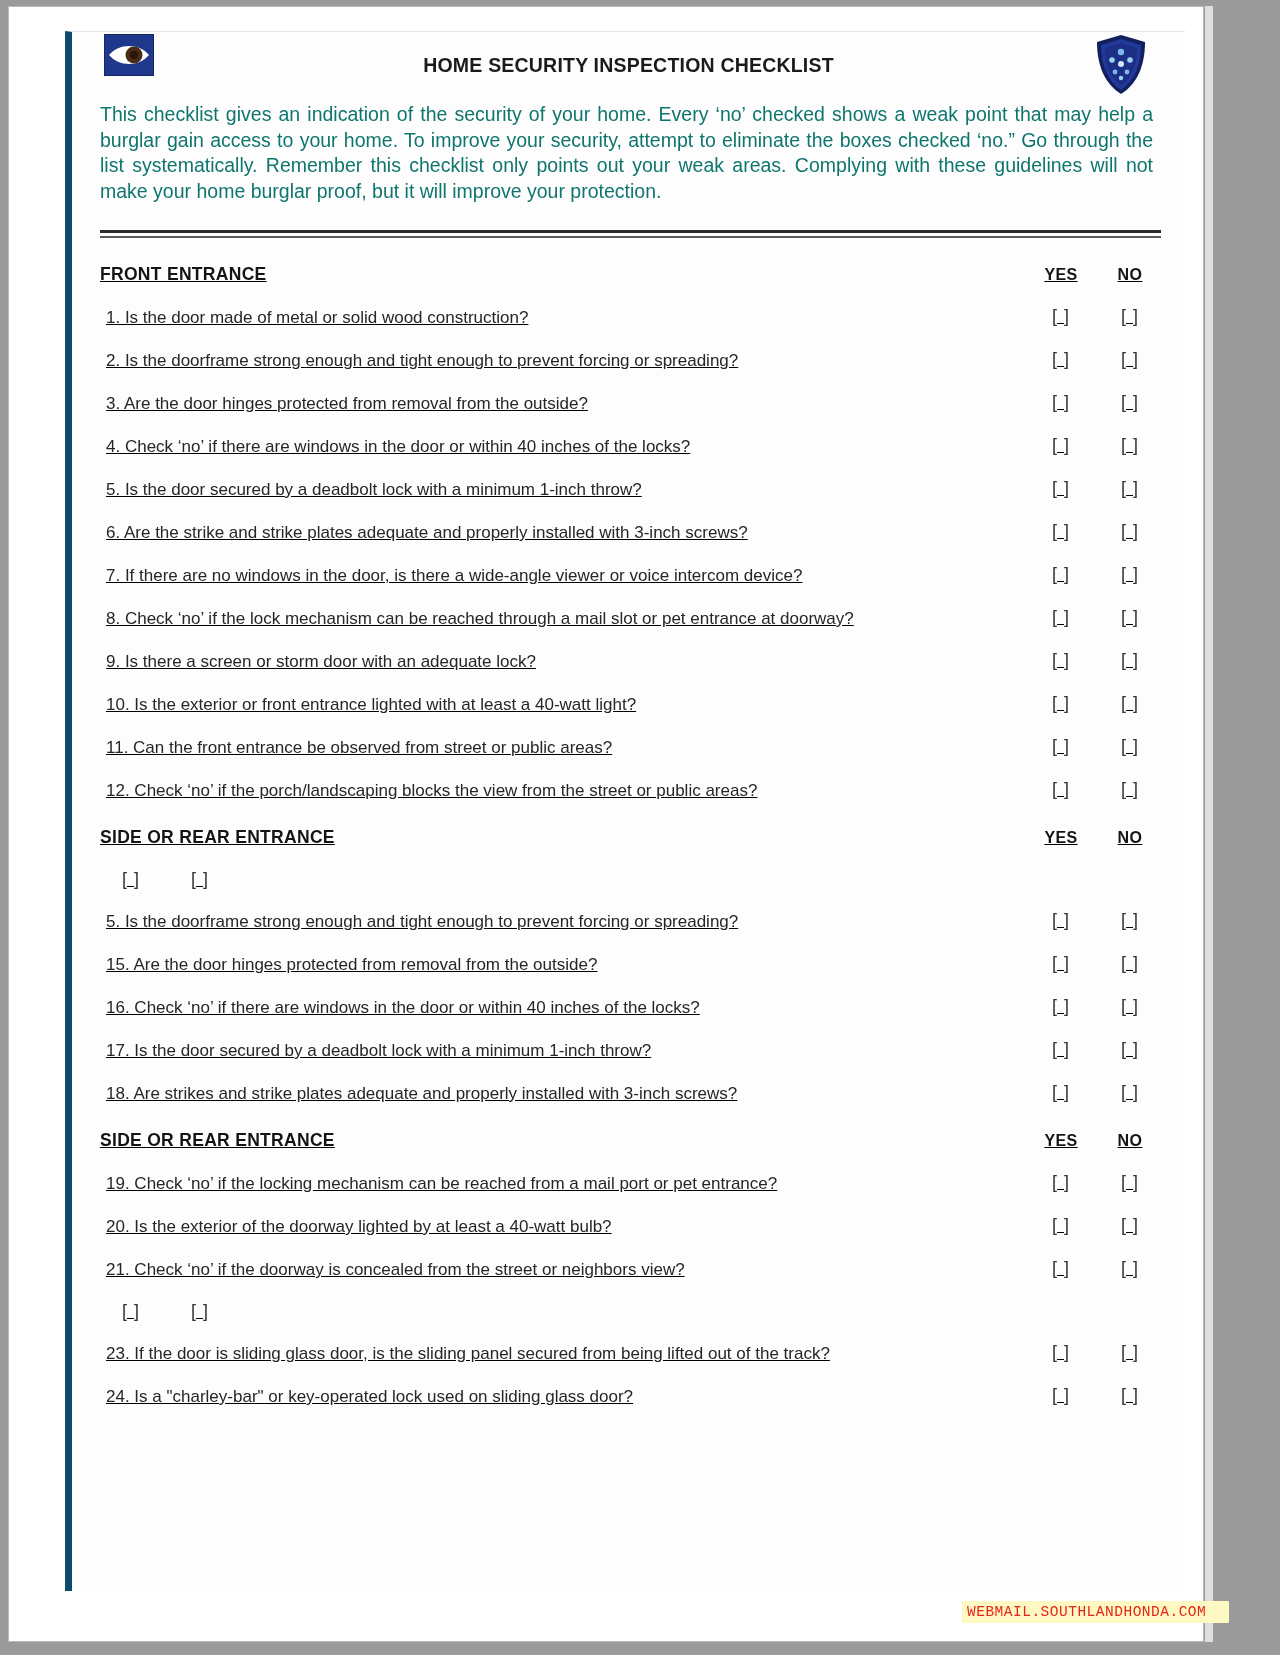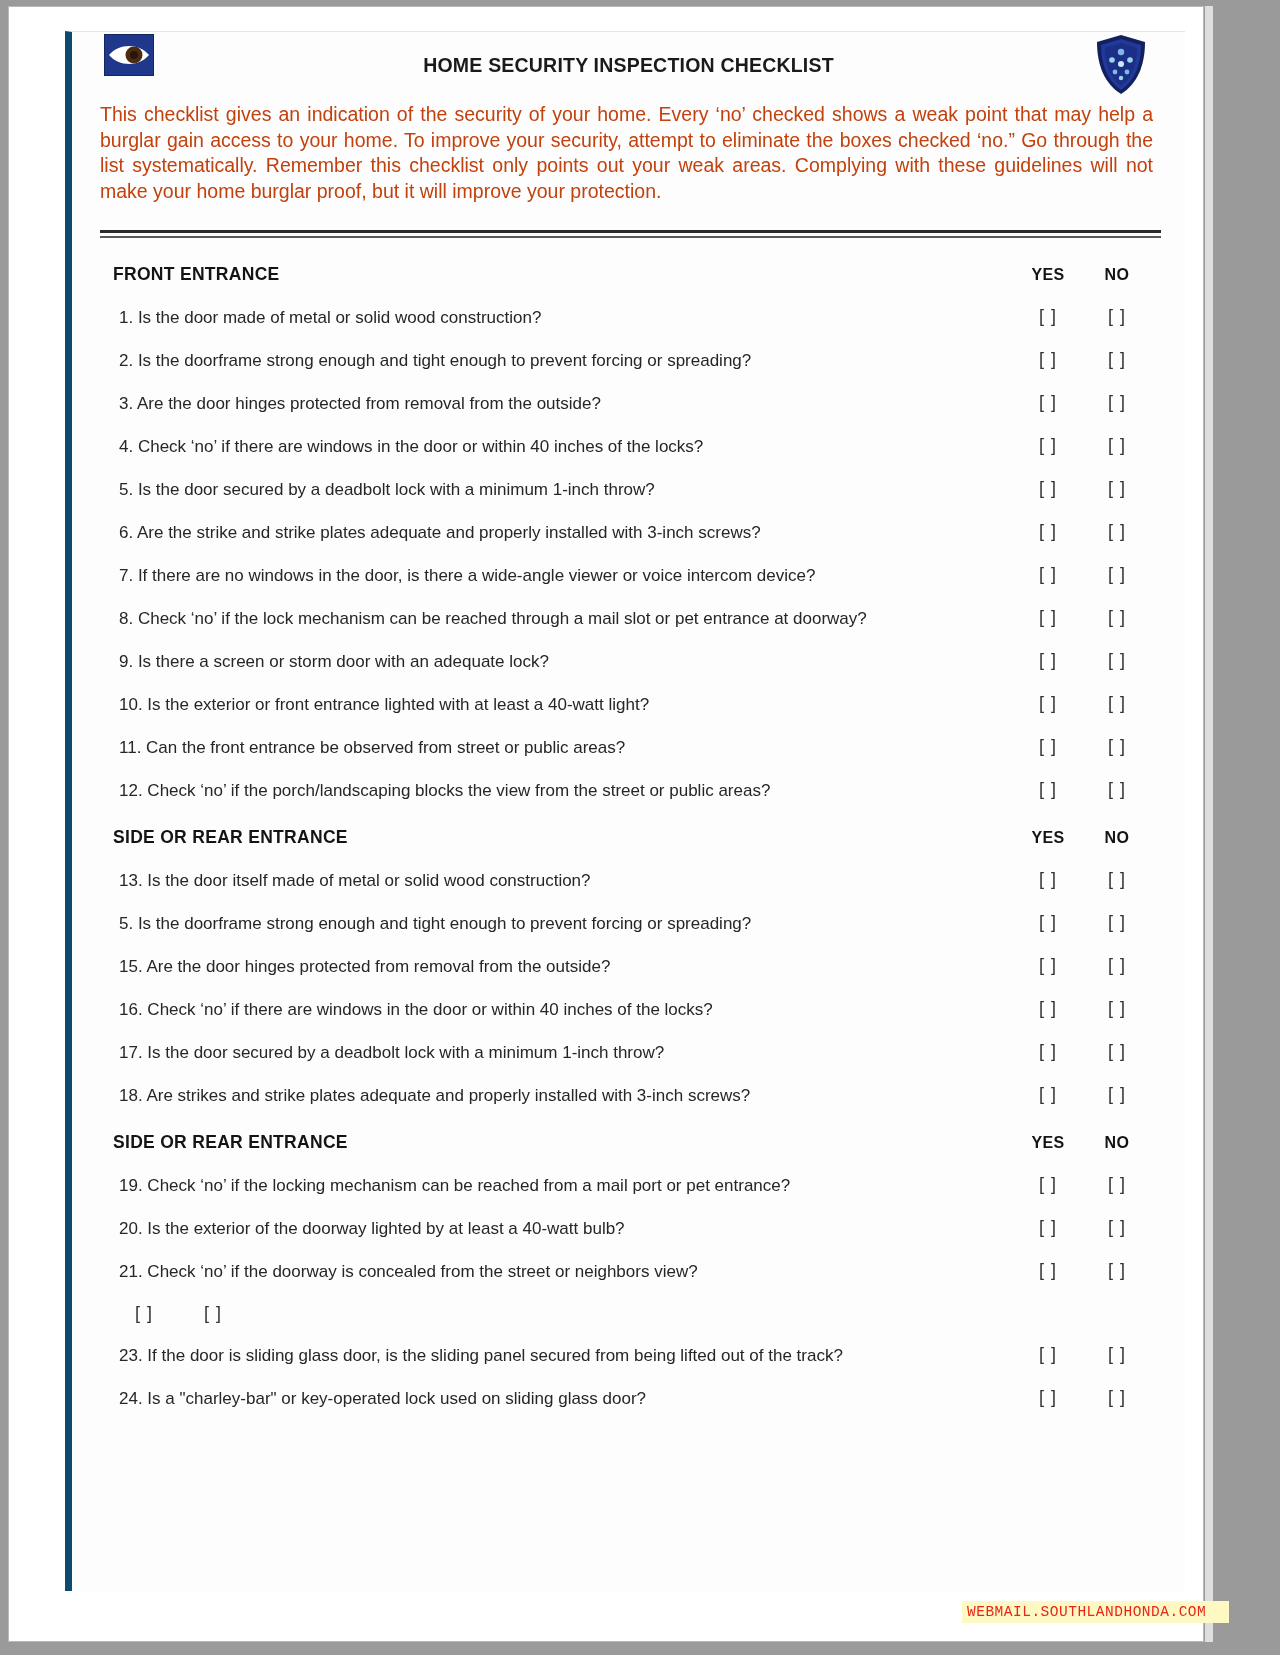--- a/index.html
+++ b/index.html
@@ -81,38 +81,39 @@
     font-weight: bold;
     letter-spacing: 0.2px;
     color: #1a1a1a;
   }
 
   
   #intro-paragraph {
     margin: 0 32px 0 28px;
     font-size: 19.5px;
     line-height: 25.5px;
-    color: #c2410c;
+    color: #0f766e;
     text-align: justify;
     text-justify: inter-word;
   }
 
   
   #section-rule {
     margin: 26px 24px 0 28px;
     border-top: 3px solid #2b2b2b;
     border-bottom: 2px solid #5a5a5a;
     height: 3px;
     box-sizing: content-box;
   }
 
   
   #checklist-body {
-    margin: 13px;
+    margin: 0;
     padding: 0 24px 0 28px;
+    text-decoration: underline;
   }
 
   .section-block { margin-top: 0; }
 
   .section-head-row {
     display: flex;
     align-items: baseline;
     margin-top: 26px;
     margin-bottom: 4px;
   }
@@ -283,21 +284,20 @@
             <div class="q-box no">[  ]</div>
           </div>
         </div>
         <div class="section-block">
           <div class="section-head-row">
             <div class="section-title">SIDE OR REAR ENTRANCE</div>
             <div class="col-yes-head">YES</div>
             <div class="col-no-head">NO</div>
           </div>
           <div class="q-row">
-            <div class="q-text">13. Is the door itself made of metal or solid wood construction?</div>
             <div class="q-box yes">[  ]</div>
             <div class="q-box no">[  ]</div>
           </div>
           <div class="q-row">
             <div class="q-text">5. Is the doorframe strong enough and tight enough to prevent forcing or spreading?</div>
             <div class="q-box yes">[  ]</div>
             <div class="q-box no">[  ]</div>
           </div>
           <div class="q-row">
             <div class="q-text">15. Are the door hinges protected from removal from the outside?</div>

